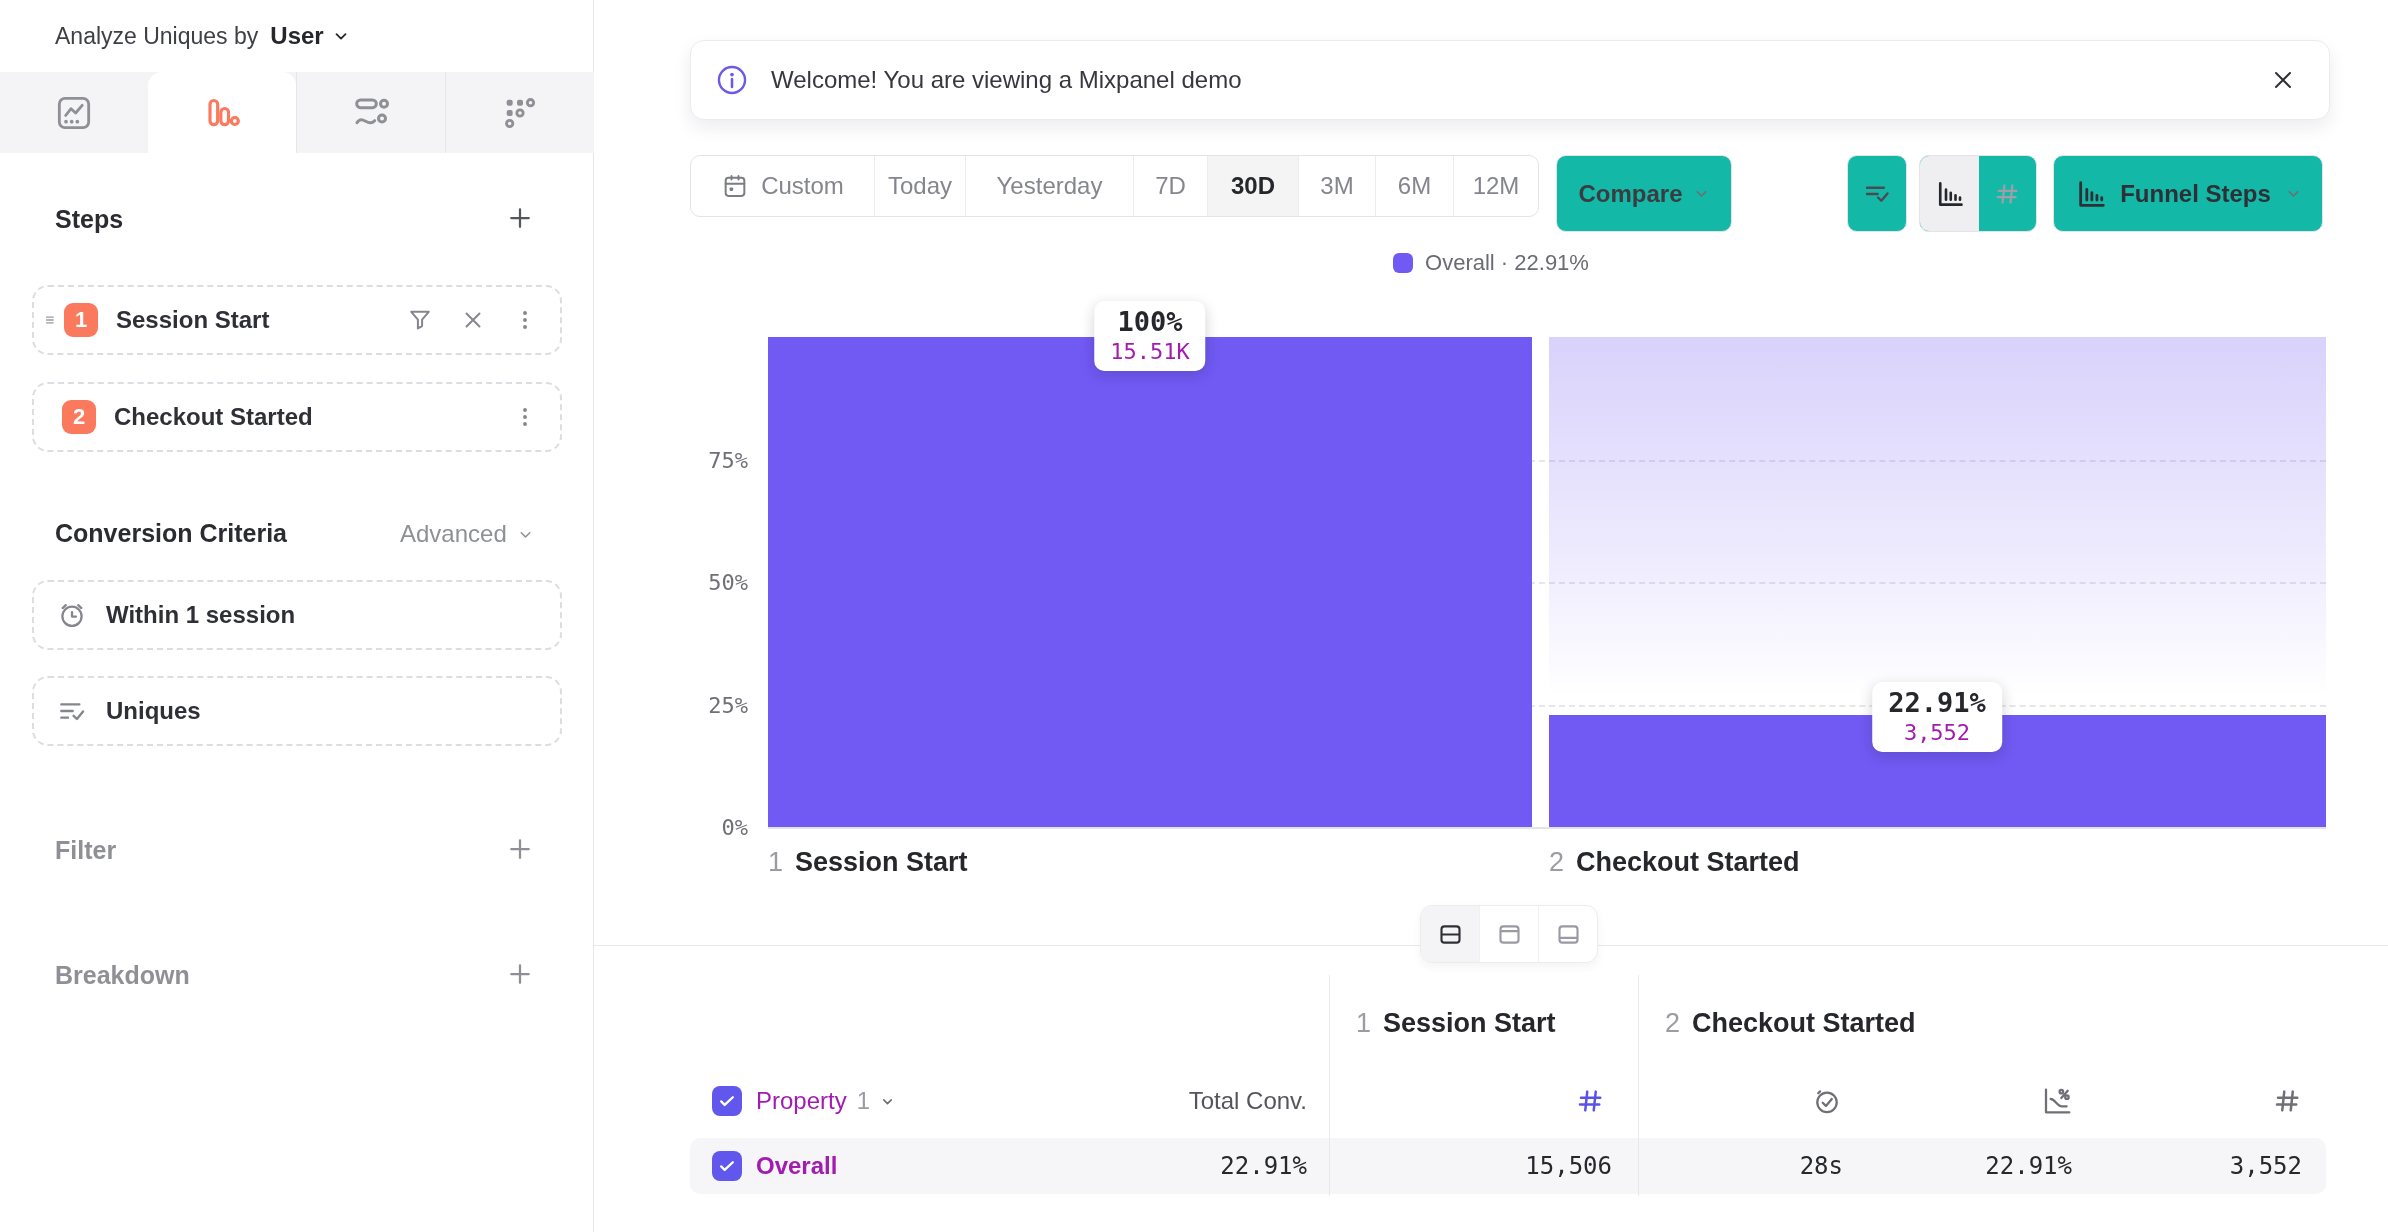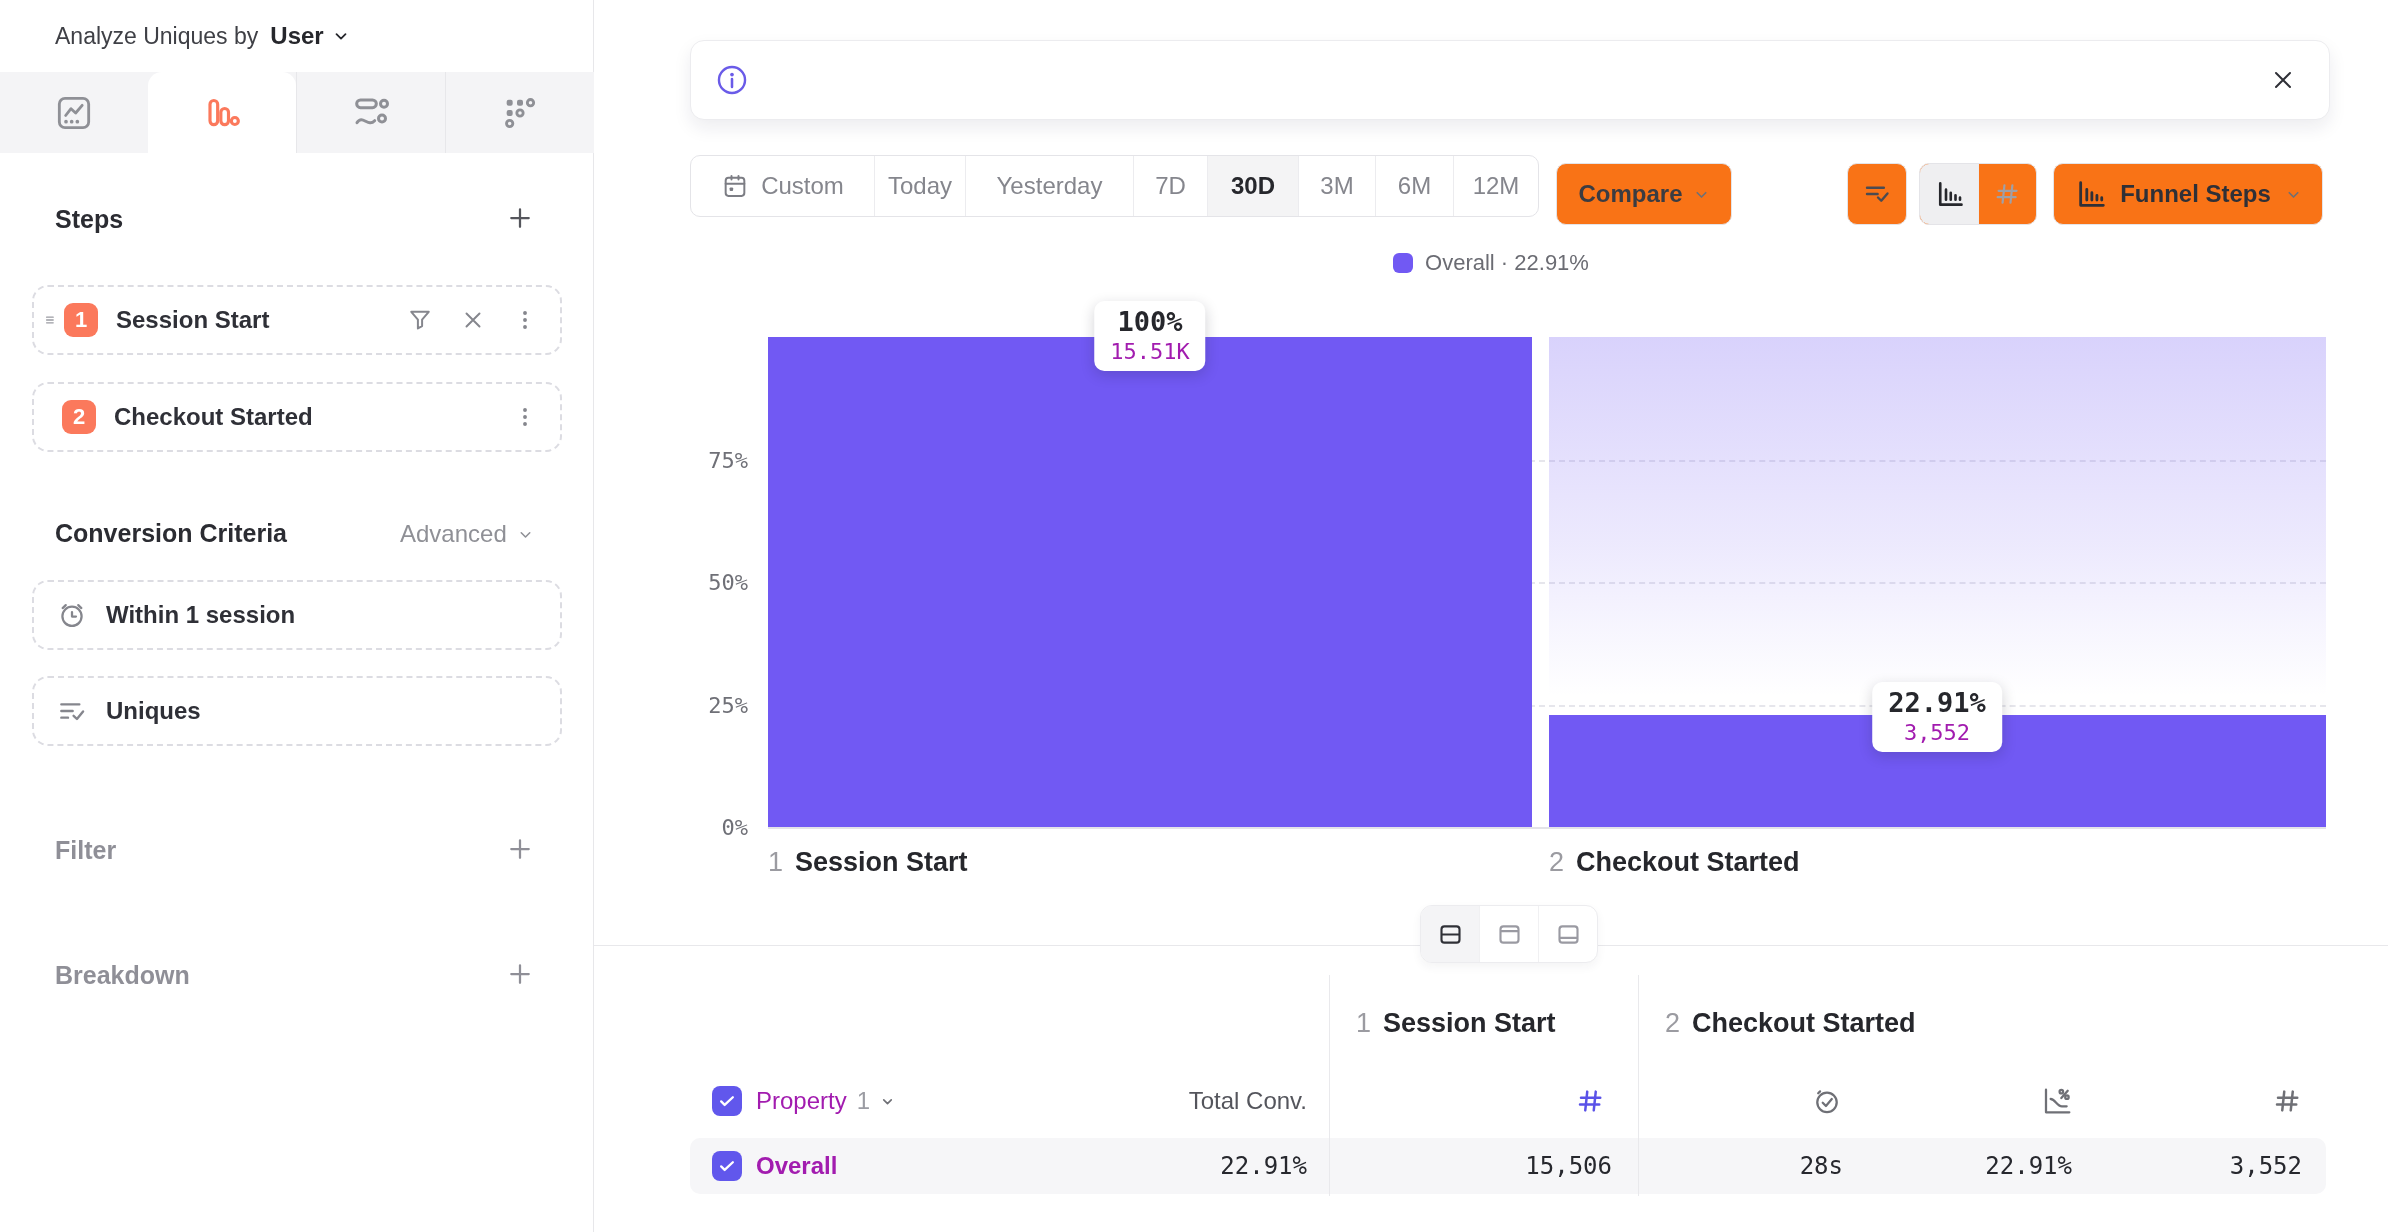--- a/index.html
+++ b/index.html
@@ -27,21 +27,21 @@
 
   
   .banner { position:absolute; left:690px; top:40px; width:1640px; height:80px; background:#fff; border:1px solid #ececef; border-radius:14px; box-shadow:0 8px 18px rgba(30,30,60,.08); display:flex; align-items:center; }
   .banner-text { font-size:24px; color:#37383f; margin-left:22px; }
   .banner-close { margin-left:auto; margin-right:32px; color:#2f3037; cursor:pointer; }
 
   .seg-dates { position:absolute; left:690px; top:155px; width:849px; height:62px; border:1px solid #e4e4e8; border-radius:10px; background:#fff; display:flex; overflow:hidden; }
   .seg-dates .db { display:flex; align-items:center; justify-content:center; gap:12px; font-size:24px; color:#85868d; border-left:1px solid #ececef; cursor:pointer; white-space:nowrap; }
   .seg-dates .db:first-child { border-left:none; }
   .seg-dates .db.active { background:#f4f4f5; color:#26272c; font-weight:700; }
-  .btn { position:absolute; height:62px; border:1px solid #e4e4e8; border-radius:10px; background:#f97316; display:flex; align-items:center; justify-content:center; cursor:pointer;margin-top:8px; }
+  .btn { position:absolute; height:77px; border:1px solid #e4e4e8; border-radius:10px; background:#14b8a6; display:flex; align-items:center; justify-content:center; cursor:pointer; }
   .compare { left:1556px; top:155px; width:176px; gap:10px; font-size:24px; font-weight:600; color:#3b3c42; }
   .uniq-btn { left:1847px; top:155px; width:60px; color:#4a4b52; }
   .ctype { left:1919px; top:155px; width:118px; padding:0; overflow:hidden; }
   .ctype .half { width:59px; height:100%; display:flex; align-items:center; justify-content:center; color:#9fa0a7; cursor:pointer; }
   .ctype .half.active { background:#efeff1; color:#26272c; }
   .fsteps { left:2053px; top:155px; width:270px; gap:14px; font-size:24px; font-weight:600; color:#2f3037; }
 
   
   .legend { position:absolute; left:594px; top:250px; width:1794px; display:flex; justify-content:center; align-items:center; gap:12px; font-size:22px; color:#6b6c73; }
   .legend-swatch { width:20px; height:20px; border-radius:6px; background:#7159f3; }
@@ -243,20 +243,21 @@
   </div>
 
   <div class="banner">
     <span style="margin-left:24px;">
       <svg width="34" height="34" viewBox="0 0 24 24" fill="none">
           <circle cx="12" cy="12" r="9.2" stroke="#6a5be8" stroke-width="1.7"></circle>
           <circle cx="12" cy="8.2" r="1.3" fill="#6a5be8"></circle>
           <path d="M12 11.3v5.6" stroke="#6a5be8" stroke-width="1.8" stroke-linecap="round"></path>
         </svg>
     </span>
+    <span class="banner-text">Welcome! You are viewing a Mixpanel demo</span>
     <span class="banner-close">
       <svg width="28" height="28" viewBox="0 0 24 24" fill="none" stroke="currentColor" stroke-width="1.7" stroke-linecap="round">
           <path d="M6 6l12 12M18 6L6 18"></path>
         </svg>
     </span>
   </div>
 
   <div class="seg-dates">
     <div class="db" style="width:183px;">
       <span style="color:#7c7d84;">

